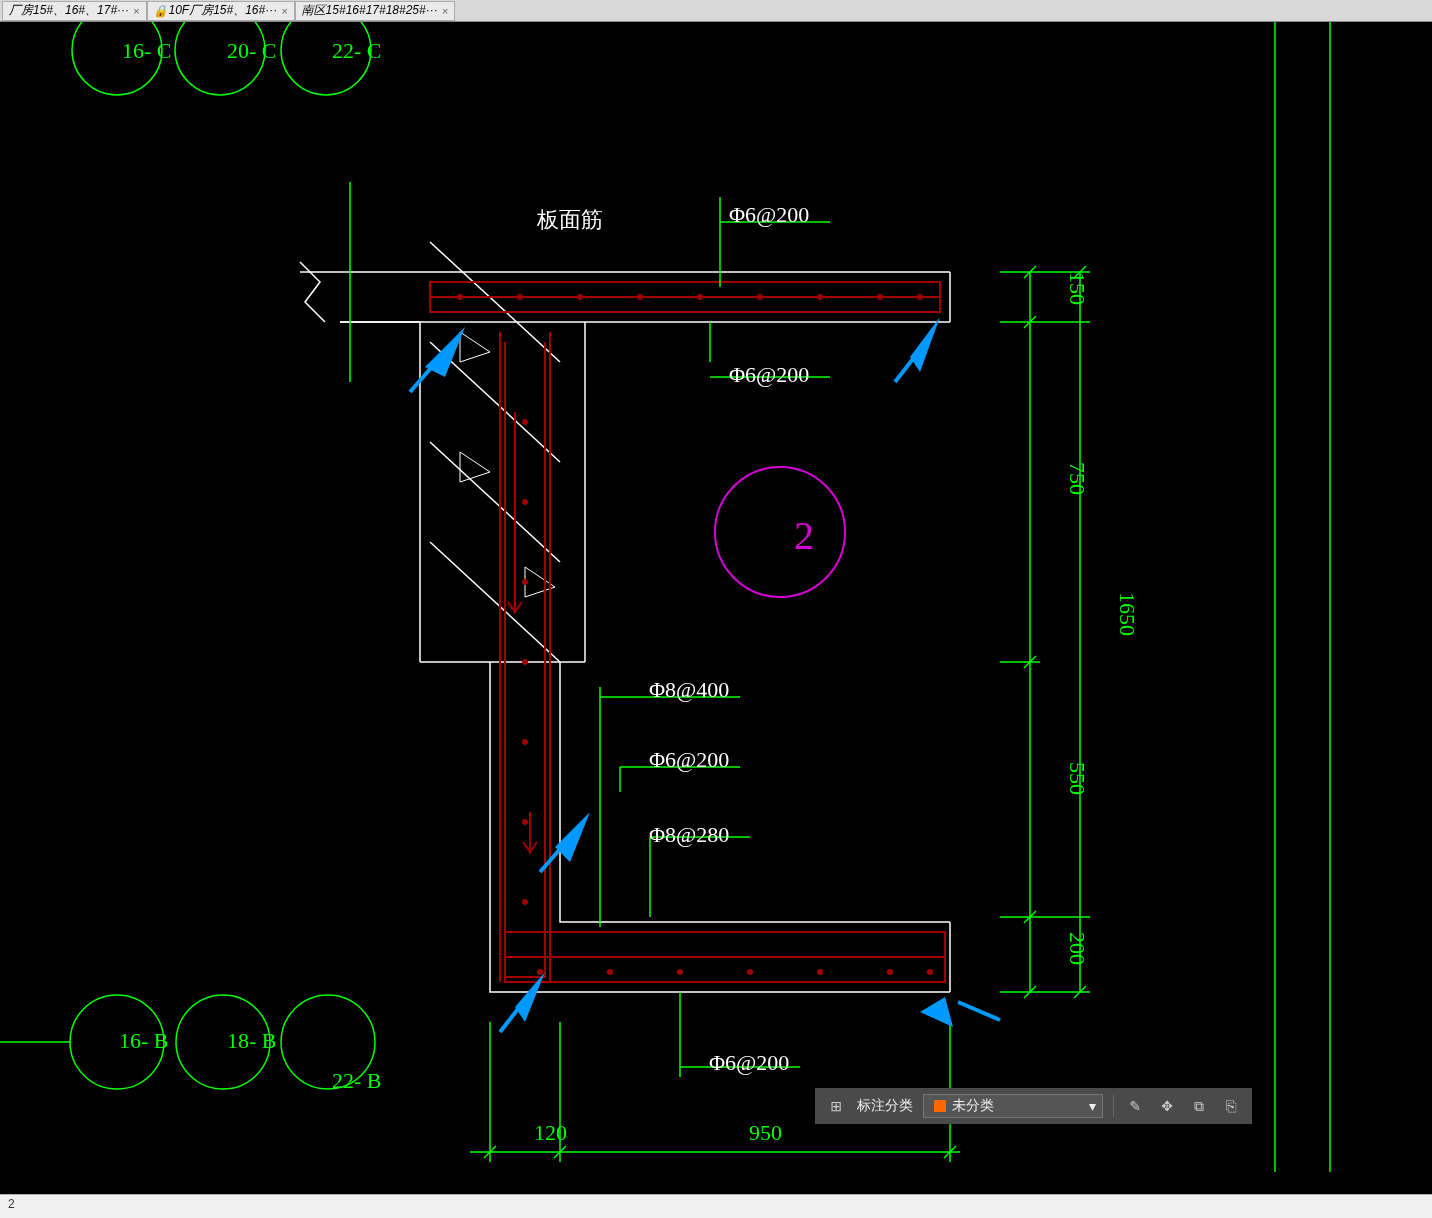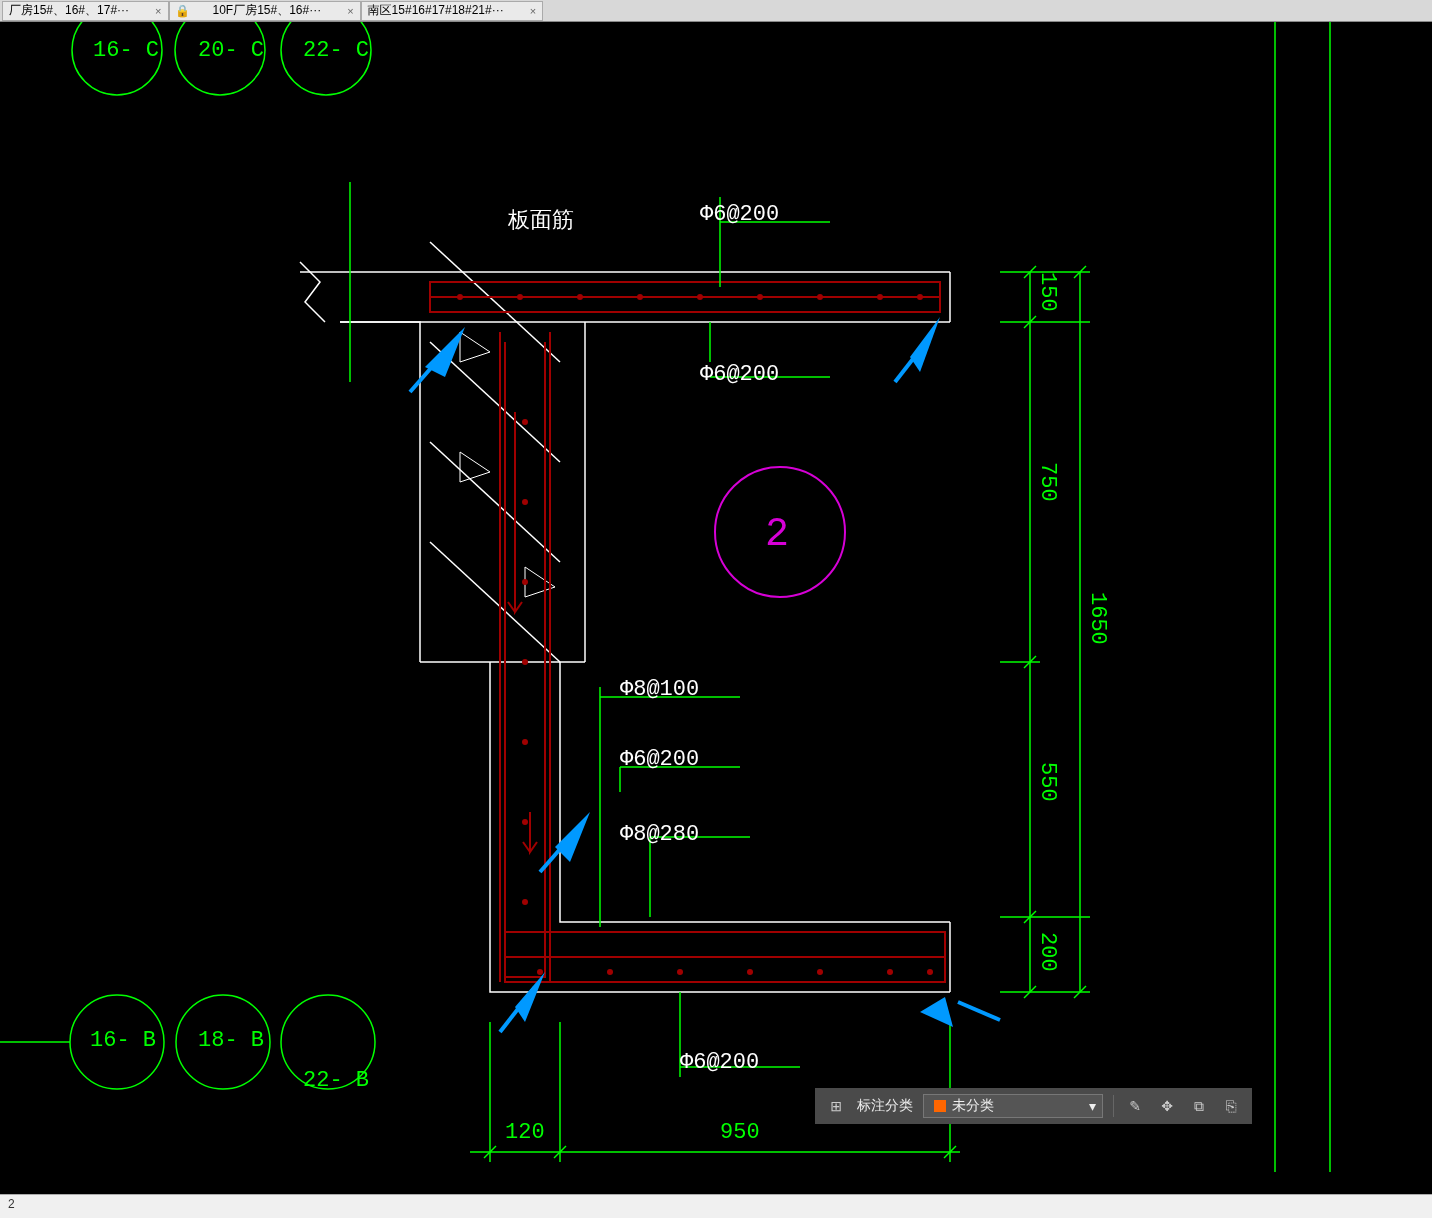--- a/index.html
+++ b/index.html
@@ -19,44 +19,46 @@
   border-bottom: 1px solid #888;
   padding-left: 2px;
 }
 .tab {
   background: #eaeaea;
   border: 1px solid #aaa;
   padding: 1px 6px;
   font-size: 12px;
   display: flex;
   align-items: center;
-  gap: 22px;
+  gap: 0;
   cursor: pointer;
   height: 20px;
+  font-style: italic;
 }
 .tab .close-x { color: #666; font-size: 11px; margin-left: 4px; }
 .lock { color: #c9a400; font-size: 12px; }
 
 .canvas {
   position: relative;
   width: 1432px;
   height: 1150px;
   background: #000;
 }
 .green { stroke: #00ff00; fill: none; stroke-width: 1.5; }
 .white { stroke: #fff; fill: none; stroke-width: 1.5; }
 .red { stroke: #a00000; fill: none; stroke-width: 2; }
 .magenta { stroke: #d600d6; fill: none; stroke-width: 2; }
 .cyan-arrow { fill: #0099ff; }
 
 .label {
   position: absolute;
   color: #fff;
   font-size: 22px;
-  font-family: Liberation Mono, monospace;
+  font-family: Liberation Serif, serif;
+  margin-left: 29px;
 }
 .label.green-txt { color: #00ff00; font-size: 22px; }
 
 .bottom-panel {
   position: absolute;
   bottom: 48px;
   right: 180px;
   background: #4a4a4a;
   height: 36px;
   display: flex;
@@ -107,21 +109,21 @@
   <div class="tab">
     <span>厂房15#、16#、17#···</span>
     <span class="close-x">×</span>
   </div>
   <div class="tab">
     <span class="lock">🔒</span>
     <span>10F厂房15#、16#···</span>
     <span class="close-x">×</span>
   </div>
   <div class="tab">
-    <span>南区15#16#17#18#21#···</span>
+    <span>南区15#16#17#18#25#···</span>
     <span class="close-x">×</span>
   </div>
 </div>
 
 <div class="canvas">
 
 <svg width="1432" height="1150" style="position:absolute;top:0;left:0;">
 
   <circle cx="117" cy="28" r="45" class="green"></circle>
   <circle cx="220" cy="28" r="45" class="green"></circle>
@@ -264,21 +266,21 @@
 
 <span class="label green-txt" style="left:90px;top:1006px;">16- B</span>
 <span class="label green-txt" style="left:198px;top:1006px;">18- B</span>
 <span class="label green-txt" style="left:303px;top:1046px;">22- B</span>
 
 <span class="label" style="left:765px;top:490px;color:#d600d6;font-size:40px;">2</span>
 
 <span class="label" style="left:508px;top:183px;">板面筋</span>
 <span class="label" style="left:700px;top:180px;">Φ6@200</span>
 <span class="label" style="left:700px;top:340px;">Φ6@200</span>
-<span class="label" style="left:620px;top:655px;">Φ8@100</span>
+<span class="label" style="left:620px;top:655px;">Φ8@400</span>
 <span class="label" style="left:620px;top:725px;">Φ6@200</span>
 <span class="label" style="left:620px;top:800px;">Φ8@280</span>
 <span class="label" style="left:680px;top:1028px;">Φ6@200</span>
 
 <span class="label green-txt dim-v" style="left:1035px;top:250px;">150</span>
 <span class="label green-txt dim-v" style="left:1035px;top:440px;">750</span>
 <span class="label green-txt dim-v" style="left:1035px;top:740px;">550</span>
 <span class="label green-txt dim-v" style="left:1035px;top:910px;">200</span>
 <span class="label green-txt dim-v" style="left:1085px;top:570px;">1650</span>
 

